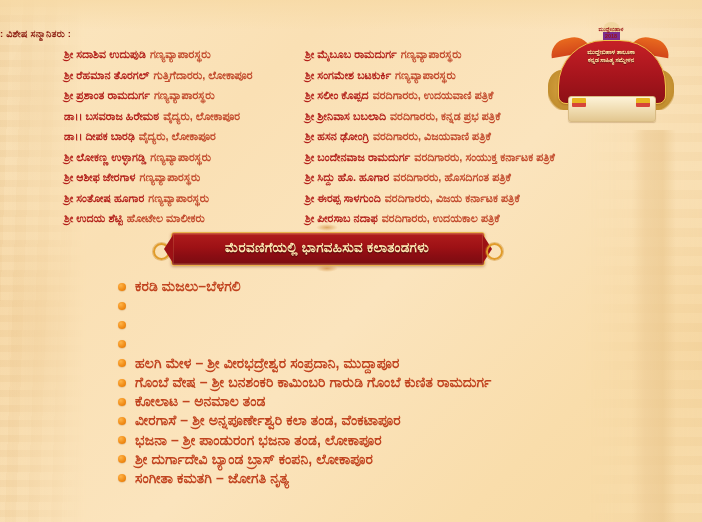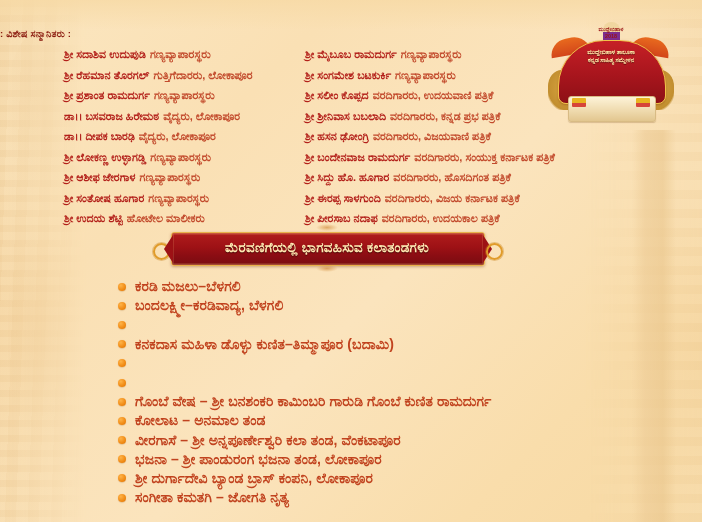--- a/index.html
+++ b/index.html
@@ -490,34 +490,30 @@
     <div class="ribbon-orn-bot"></div>
   </div>
 
   <div class="troupes">
       <div class="troupe-item">
         <span class="bullet"></span>
         <span class="troupe-text">ಕರಡಿ ಮಜಲು–ಬೆಳಗಲಿ</span>
       </div>
       <div class="troupe-item">
         <span class="bullet"></span>
-        <span class="troupe-text">ಬಂದಲಕ್ಷ್ಮೀ–ಕರಡಿವಾದ್ಯ, ಬೆಳಗಲಿ</span>
-      </div>
-      <div class="troupe-item">
-        <span class="bullet"></span>
-      </div>
-      <div class="troupe-item">
-        <span class="bullet"></span>
-        <span class="troupe-text">ಕನಕದಾಸ ಮಹಿಳಾ ಡೊಳ್ಳು ಕುಣಿತ–ತಿಮ್ಮಾಪೂರ (ಬದಾಮಿ)</span>
-      </div>
-      <div class="troupe-item">
-        <span class="bullet"></span>
-      </div>
-      <div class="troupe-item">
-        <span class="bullet"></span>
+      </div>
+      <div class="troupe-item">
+        <span class="bullet"></span>
+      </div>
+      <div class="troupe-item">
+        <span class="bullet"></span>
+      </div>
+      <div class="troupe-item">
+        <span class="bullet"></span>
+        <span class="troupe-text">ಹಲಗಿ ಮೇಳ – ಶ್ರೀ ವೀರಭದ್ರೇಶ್ವರ ಸಂಪ್ರದಾನಿ, ಮುದ್ದಾಪೂರ</span>
       </div>
       <div class="troupe-item">
         <span class="bullet"></span>
         <span class="troupe-text">ಗೊಂಬೆ ವೇಷ – ಶ್ರೀ ಬನಶಂಕರಿ ಕಾಮಿಂಬರಿ ಗಾರುಡಿ ಗೊಂಬೆ ಕುಣಿತ ರಾಮದುರ್ಗ</span>
       </div>
       <div class="troupe-item">
         <span class="bullet"></span>
         <span class="troupe-text">ಕೋಲಾಟ – ಅನಮಾಲ ತಂಡ</span>
       </div>
       <div class="troupe-item">

